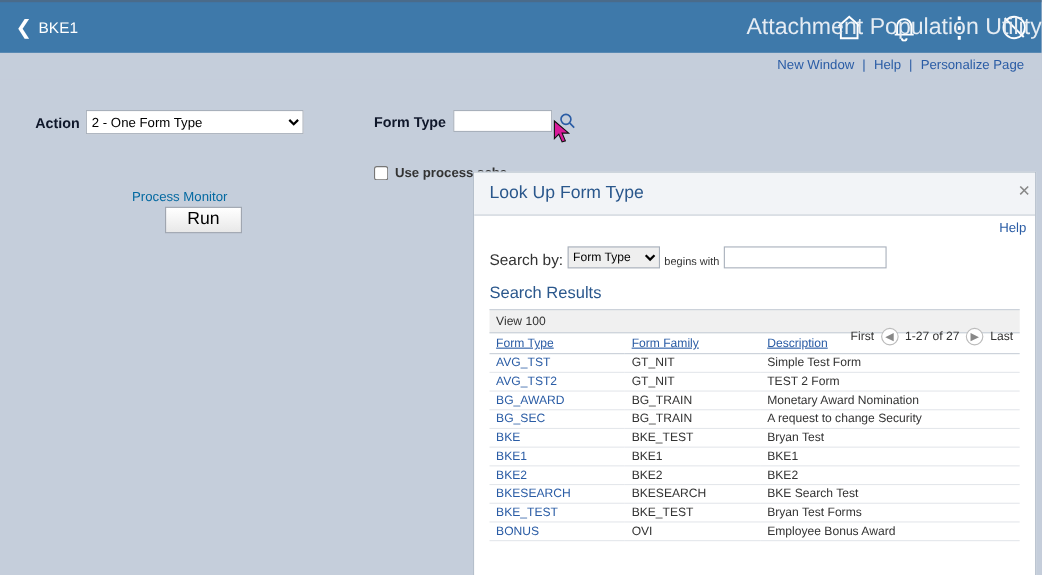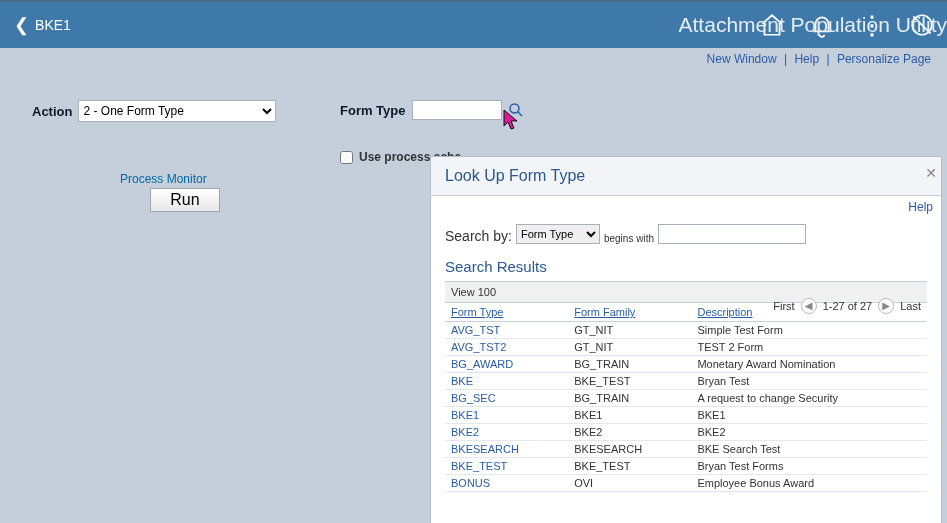--- a/index.html
+++ b/index.html
@@ -170,30 +170,30 @@
             <td>AVG_TST2</td>
             <td>GT_NIT</td>
             <td>TEST 2 Form</td>
           </tr>
           <tr>
             <td>BG_AWARD</td>
             <td>BG_TRAIN</td>
             <td>Monetary Award Nomination</td>
           </tr>
           <tr>
+            <td>BG_SEC</td>
+            <td>BG_TRAIN</td>
+            <td>A request to change Security</td>
+          </tr>
+          <tr>
             <td>BKE</td>
             <td>BKE_TEST</td>
             <td>Bryan Test</td>
           </tr>
           <tr>
-            <td>BG_SEC</td>
-            <td>BG_TRAIN</td>
-            <td>A request to change Security</td>
-          </tr>
-          <tr>
             <td>BKE1</td>
             <td>BKE1</td>
             <td>BKE1</td>
           </tr>
           <tr>
             <td>BKE2</td>
             <td>BKE2</td>
             <td>BKE2</td>
           </tr>
           <tr>

